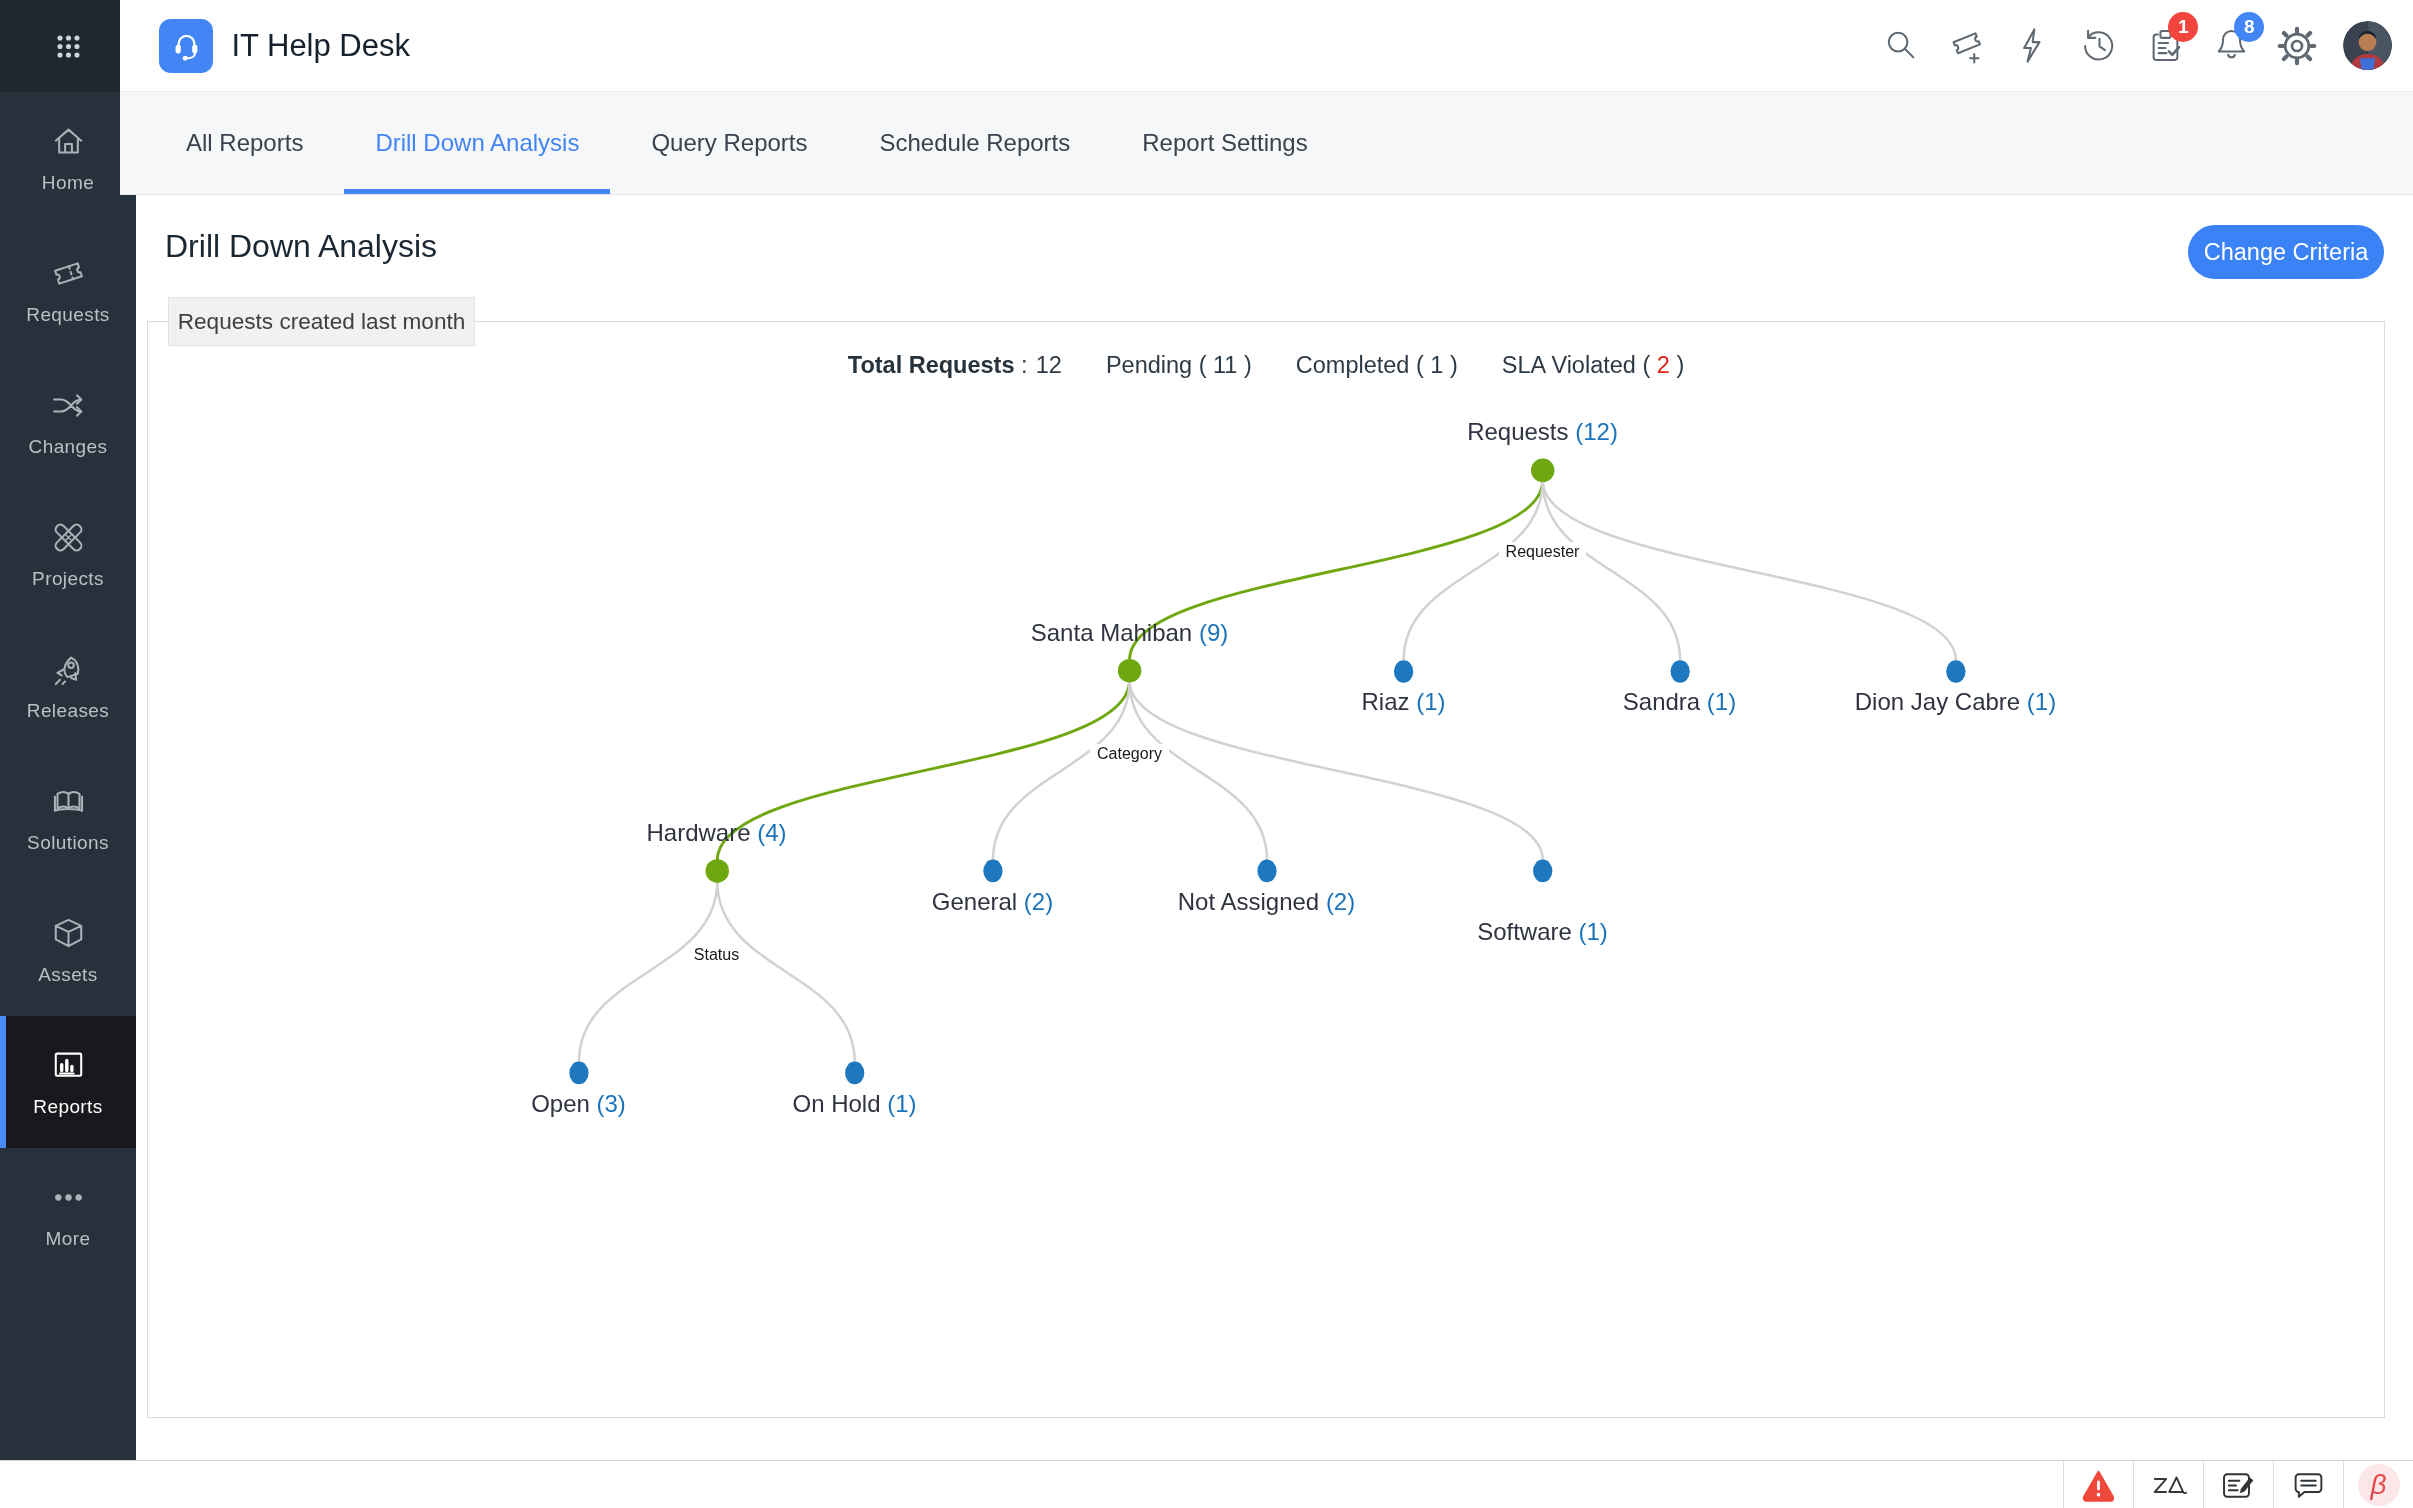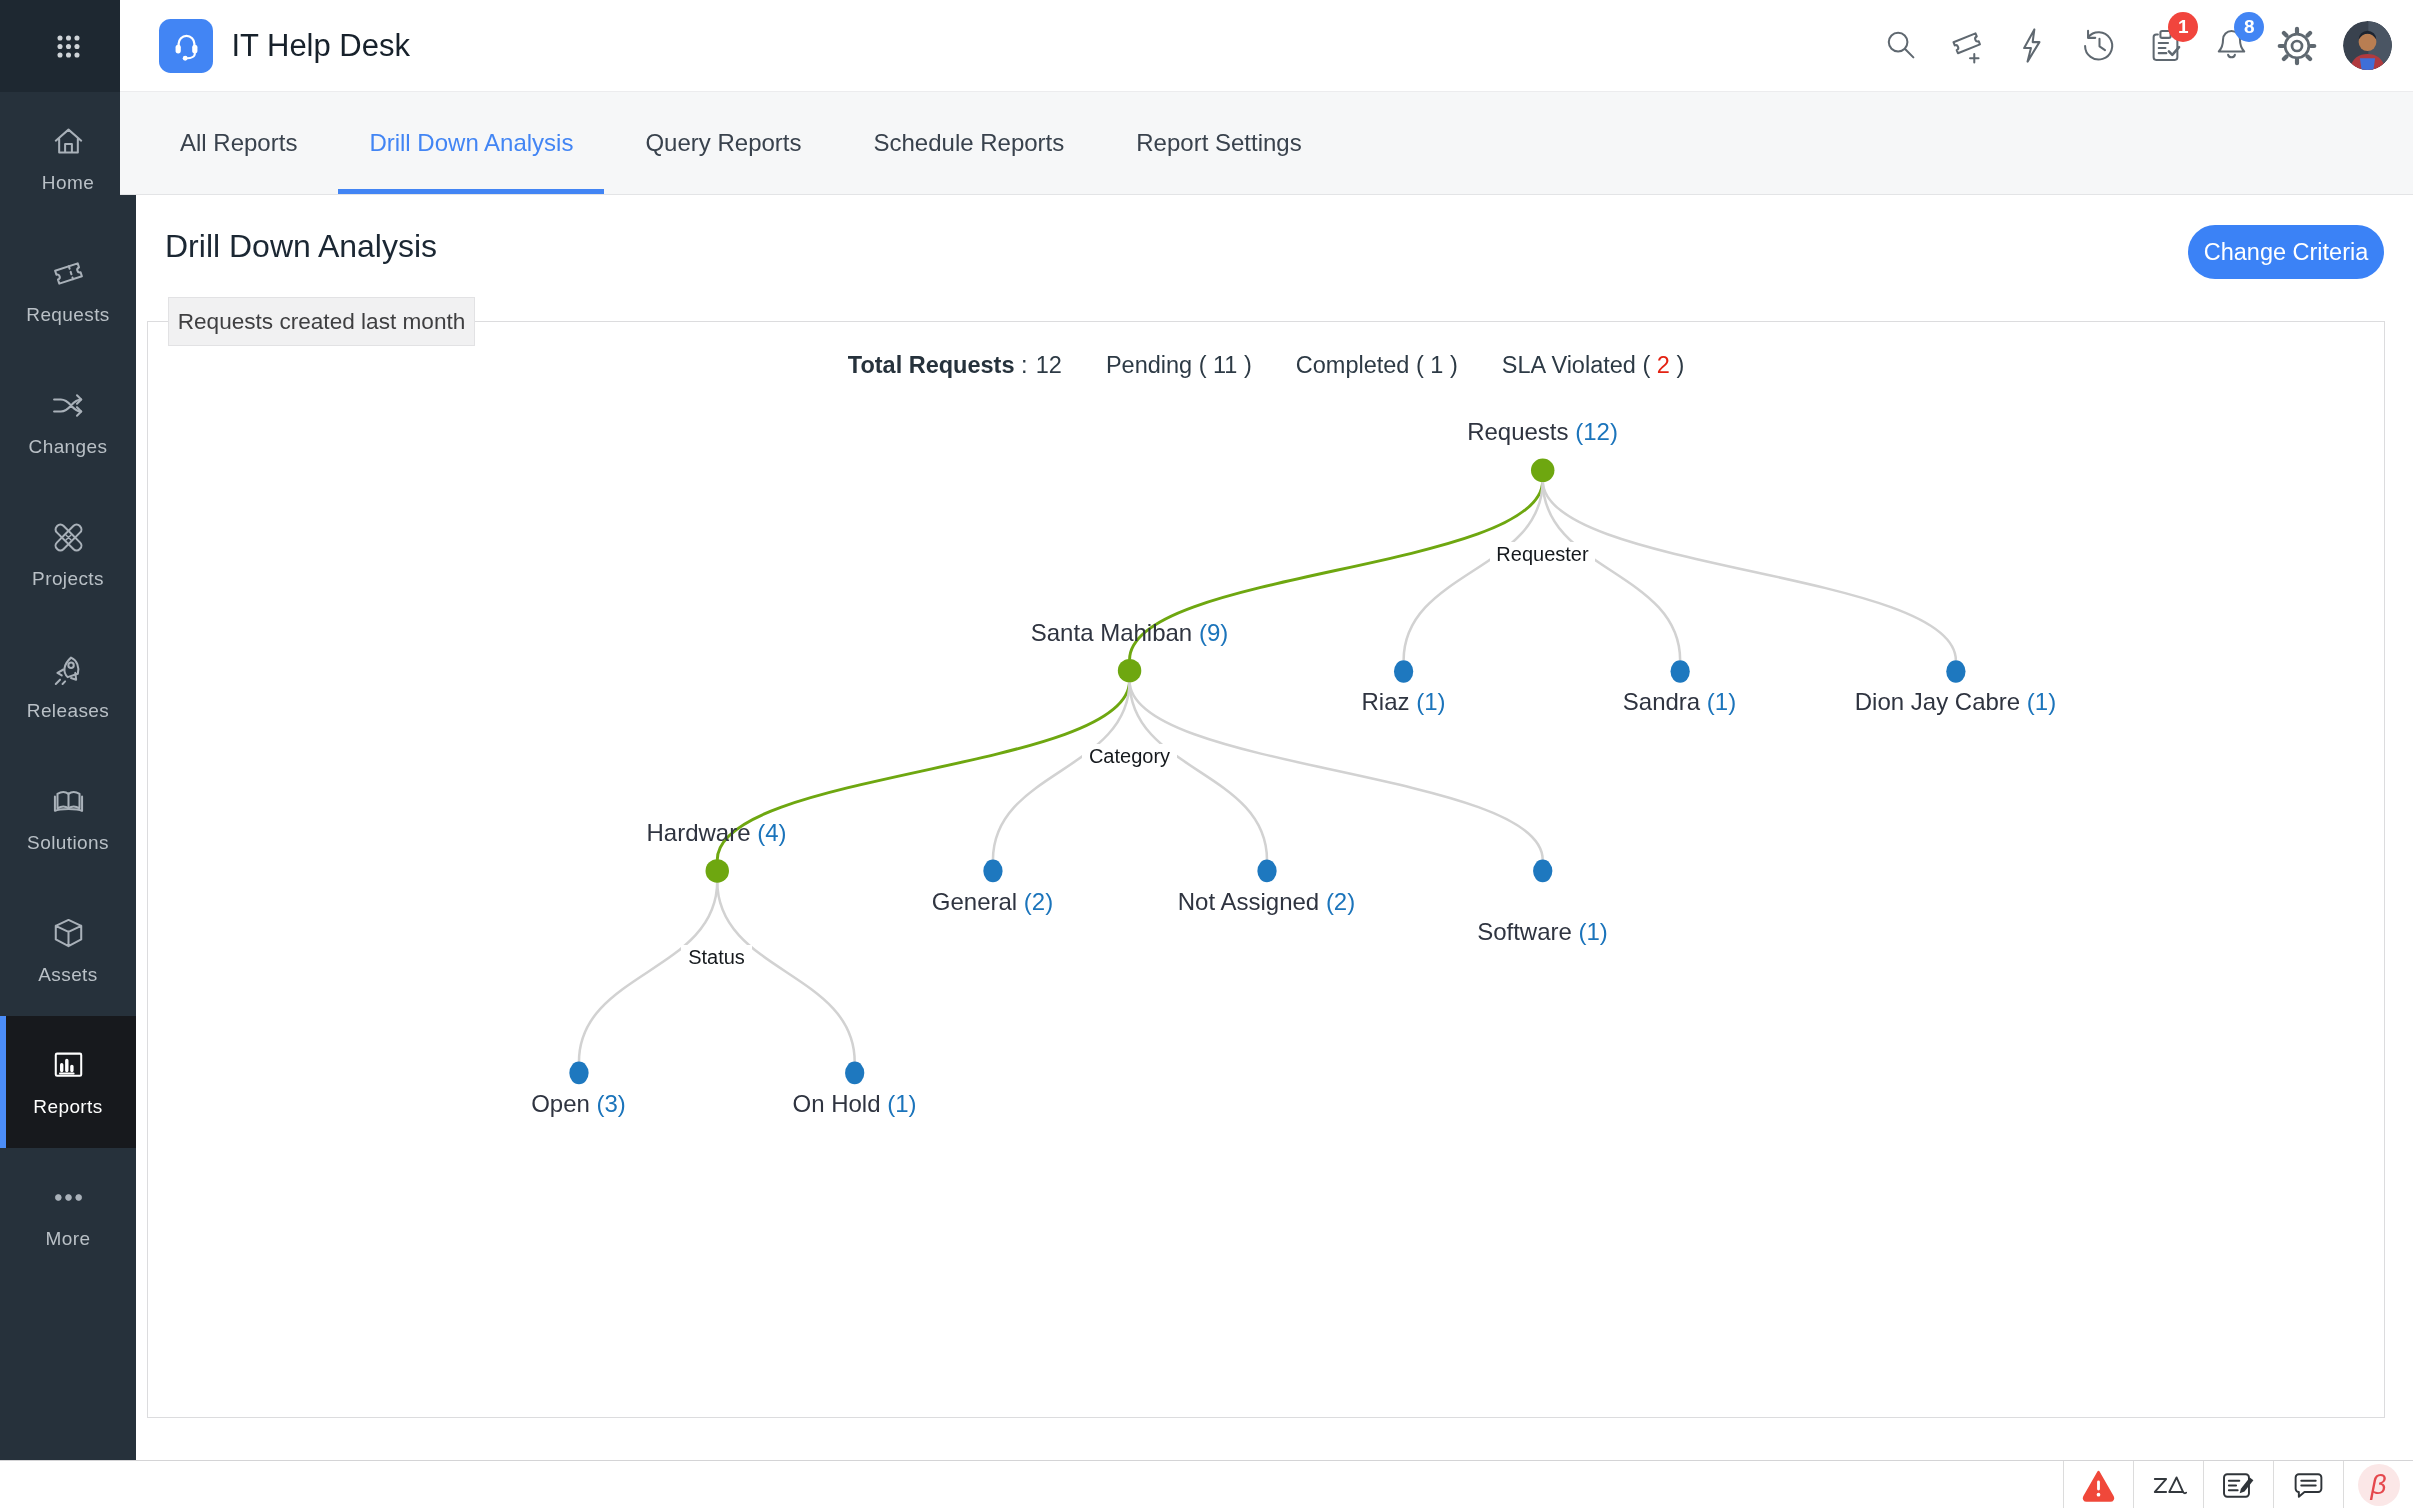--- a/index.html
+++ b/index.html
@@ -28,21 +28,21 @@
   .hicon { position:relative; width:40px; height:40px; display:flex; align-items:center; justify-content:center; cursor:pointer; }
   .hicon svg { stroke:#5f6870; }
   .badge { position:absolute; top:-13.4px; right:-13.4px; min-width:30px; height:30px; border-radius:15px;
            color:#fff; font-size:19px; font-weight:bold; display:flex; align-items:center; justify-content:center; padding:0 5px; }
   .badge.red { background:#f1453d; }
   .badge.blue { background:#4285f4; }
   .avatar { width:49px; height:49px; border-radius:50%; overflow:hidden; cursor:pointer; }
 
   
   .tabrow { position:absolute; left:120px; top:92px; width:2294px; height:103px; background:#f6f7f8;
-            border-bottom:0.8px solid #e3e4e6; display:flex; align-items:stretch; padding-left:24px; }
+            border-bottom:0.8px solid #e3e4e6; display:flex; align-items:stretch; padding-left:30px; }
   .tab { display:flex; align-items:center; padding:0 36px; font-size:24px; color:#39424d;
          position:relative; cursor:pointer; }
   .tab.active { color:#4285f4; }
   .tab.active::after { content:""; position:absolute; left:5px; right:5px; bottom:0; height:5px; background:#4285f4; }
 
   
   .page-title { position:absolute; left:165px; top:228px; font-size:32px; color:#1b2733; }
   .change-btn { position:absolute; top:225px; left:2188px; width:196px; height:54px; border-radius:27px;
                 background:#3b82f6; color:#fff; font-size:23.5px; border:none; cursor:pointer;
                 display:flex; align-items:center; justify-content:center; font-family:Liberation Sans, sans-serif; }
@@ -61,21 +61,21 @@
   .summary b { font-weight:700; color:#26323c; }
 
   .tree-wrap { position:absolute; left:0; top:0; width:2238px; height:1097px; }
   .tree-wrap svg { position:absolute; left:0; top:0; }
   .edge { fill:none; stroke:#d2d2d2; stroke-width:3; }
   .edge.hl { stroke:#6ea710; stroke-width:3.5; }
   .node-label { position:absolute; width:469px; text-align:center; font-size:24px; white-space:nowrap; cursor:pointer; }
   .node-label .nm { color:#2f3440; }
   .node-label .ct { color:#1b74bb; }
   .edge-label { position:absolute; width:251px; text-align:center; }
-  .edge-label span { display:inline-block; background:#fff; padding:0.8px 6.7px; font-size:20px; color:#15191d; }
+  .edge-label span { display:inline-block; background:#fff; padding:0.8px 6.7px; font-size:16px; color:#15191d; }
 
   
   .bottombar { position:absolute; left:0; top:1460px; width:2413px; height:49px; background:#fff;
                border-top:1.7px solid #d4d4d6; display:flex; justify-content:flex-end; }
   .bcell { width:70px; display:flex; align-items:center; justify-content:center; border-left:0.8px solid #dcdcdc; cursor:pointer; }
   .beta-circle { width:42px; height:42px; border-radius:50%; background:#fbe7e7; color:#e5484d;
                  font-size:28px; font-style:italic; display:flex; align-items:center; justify-content:center; }
 
   svg.stroke-ic { fill:none; stroke-width:2.4; stroke-linecap:round; stroke-linejoin:round; }
 </style>

